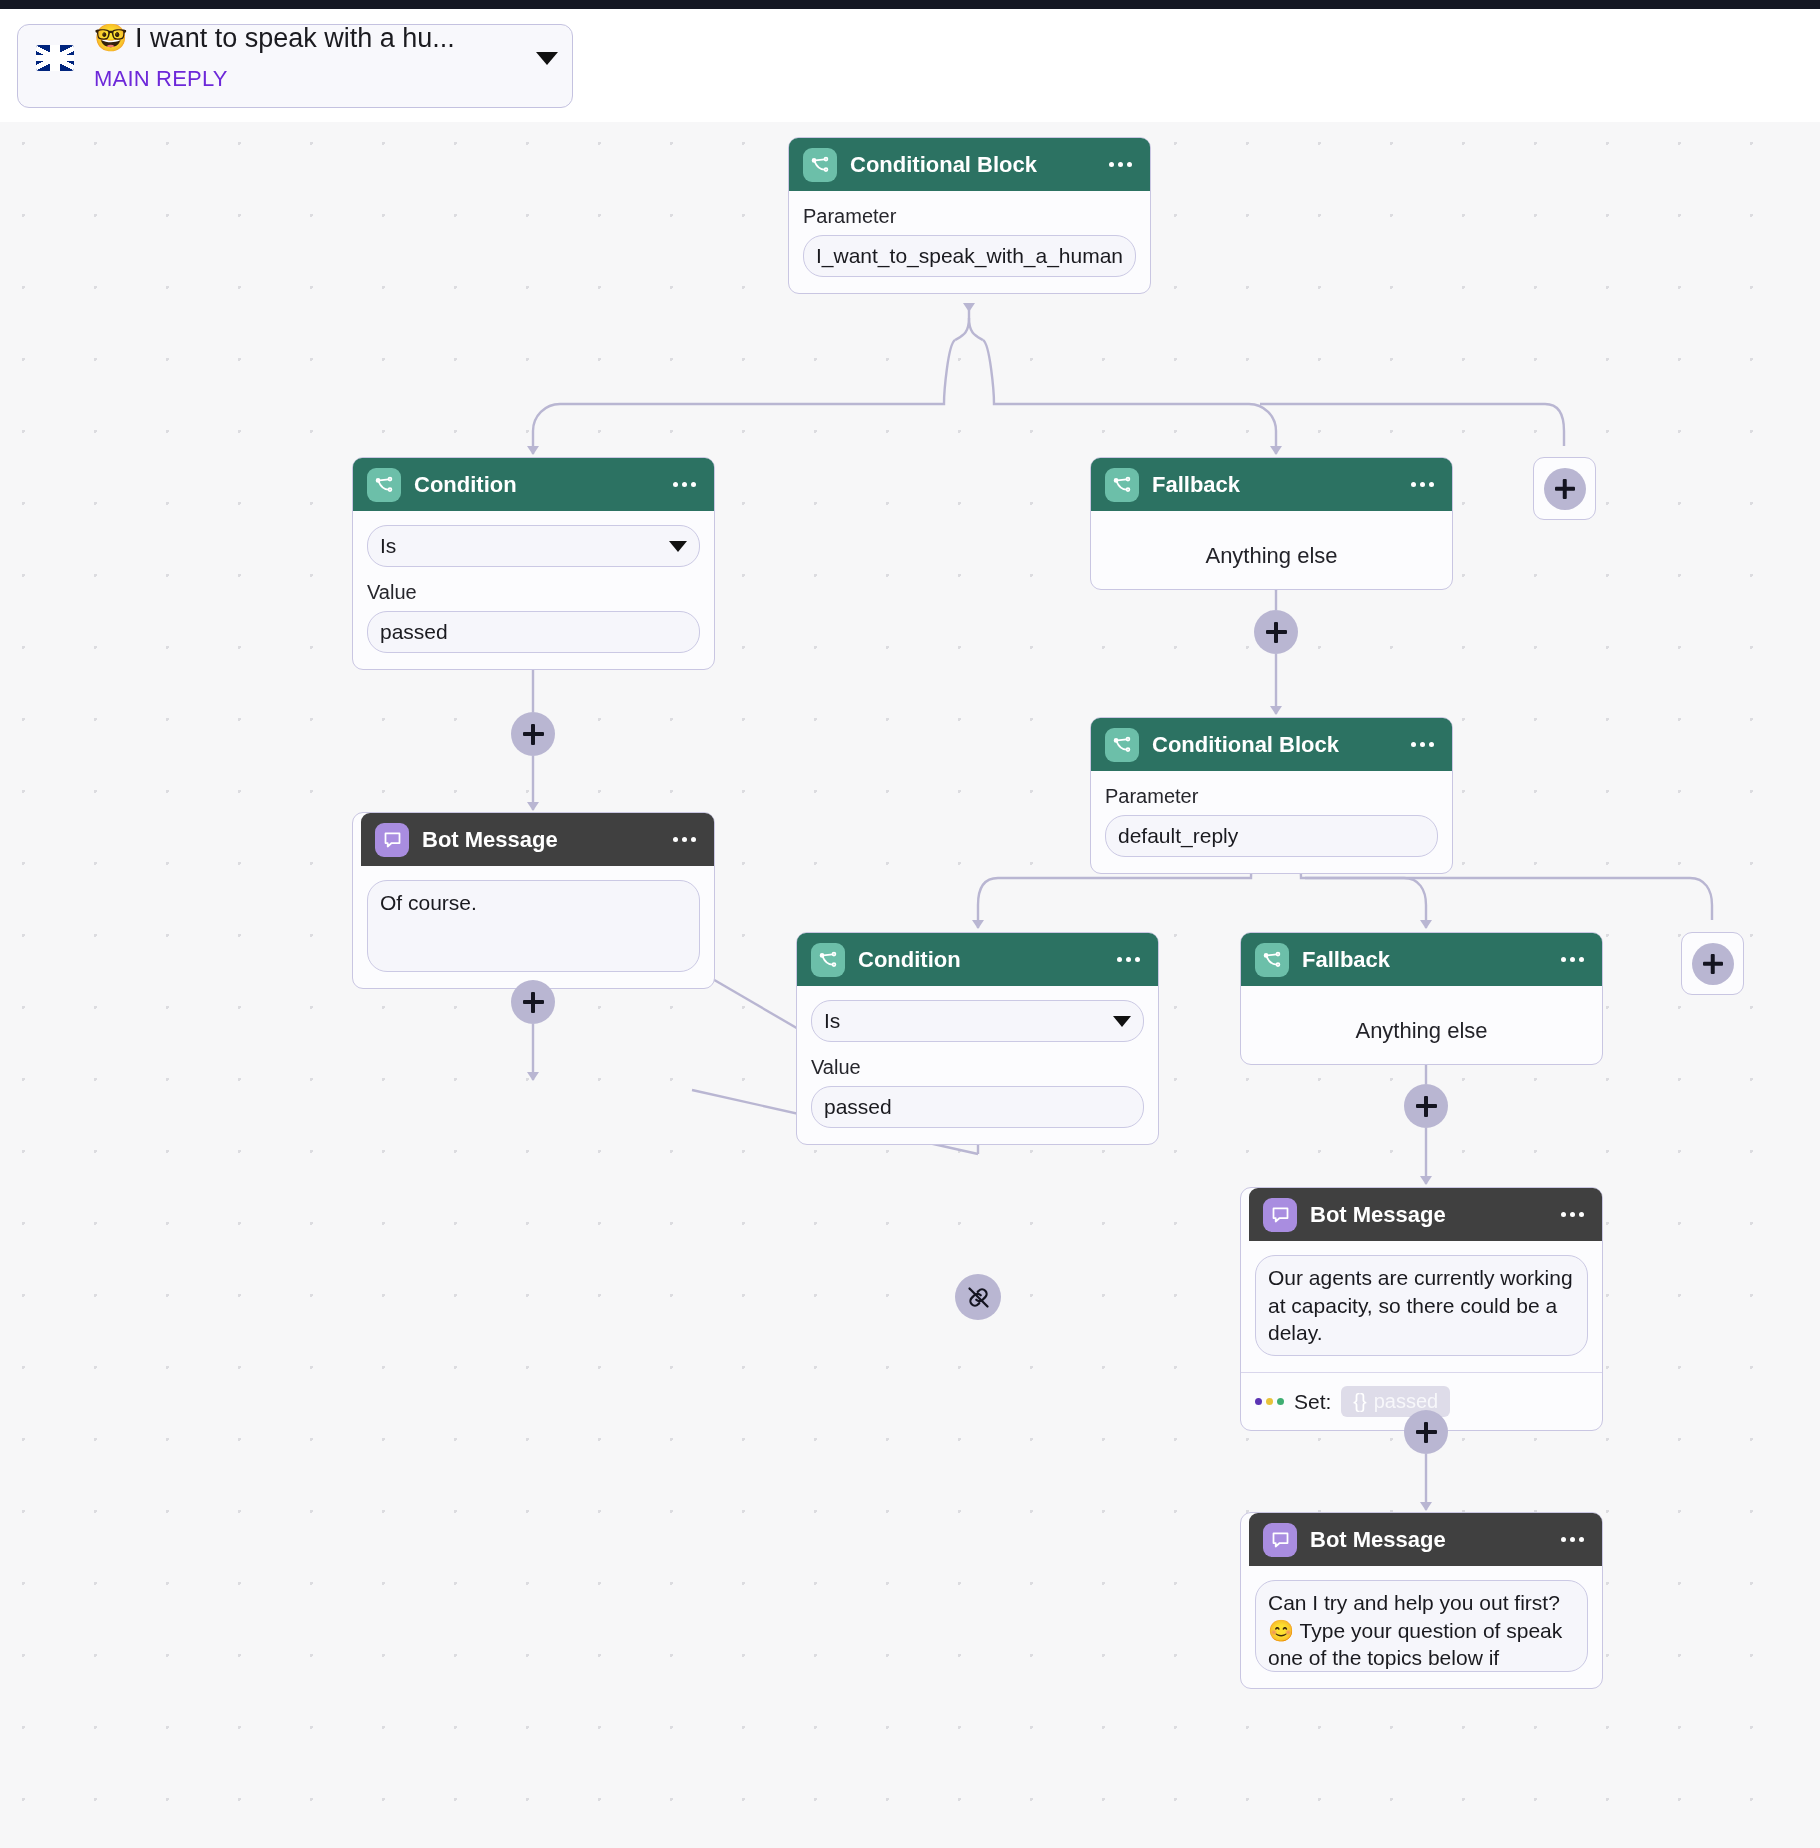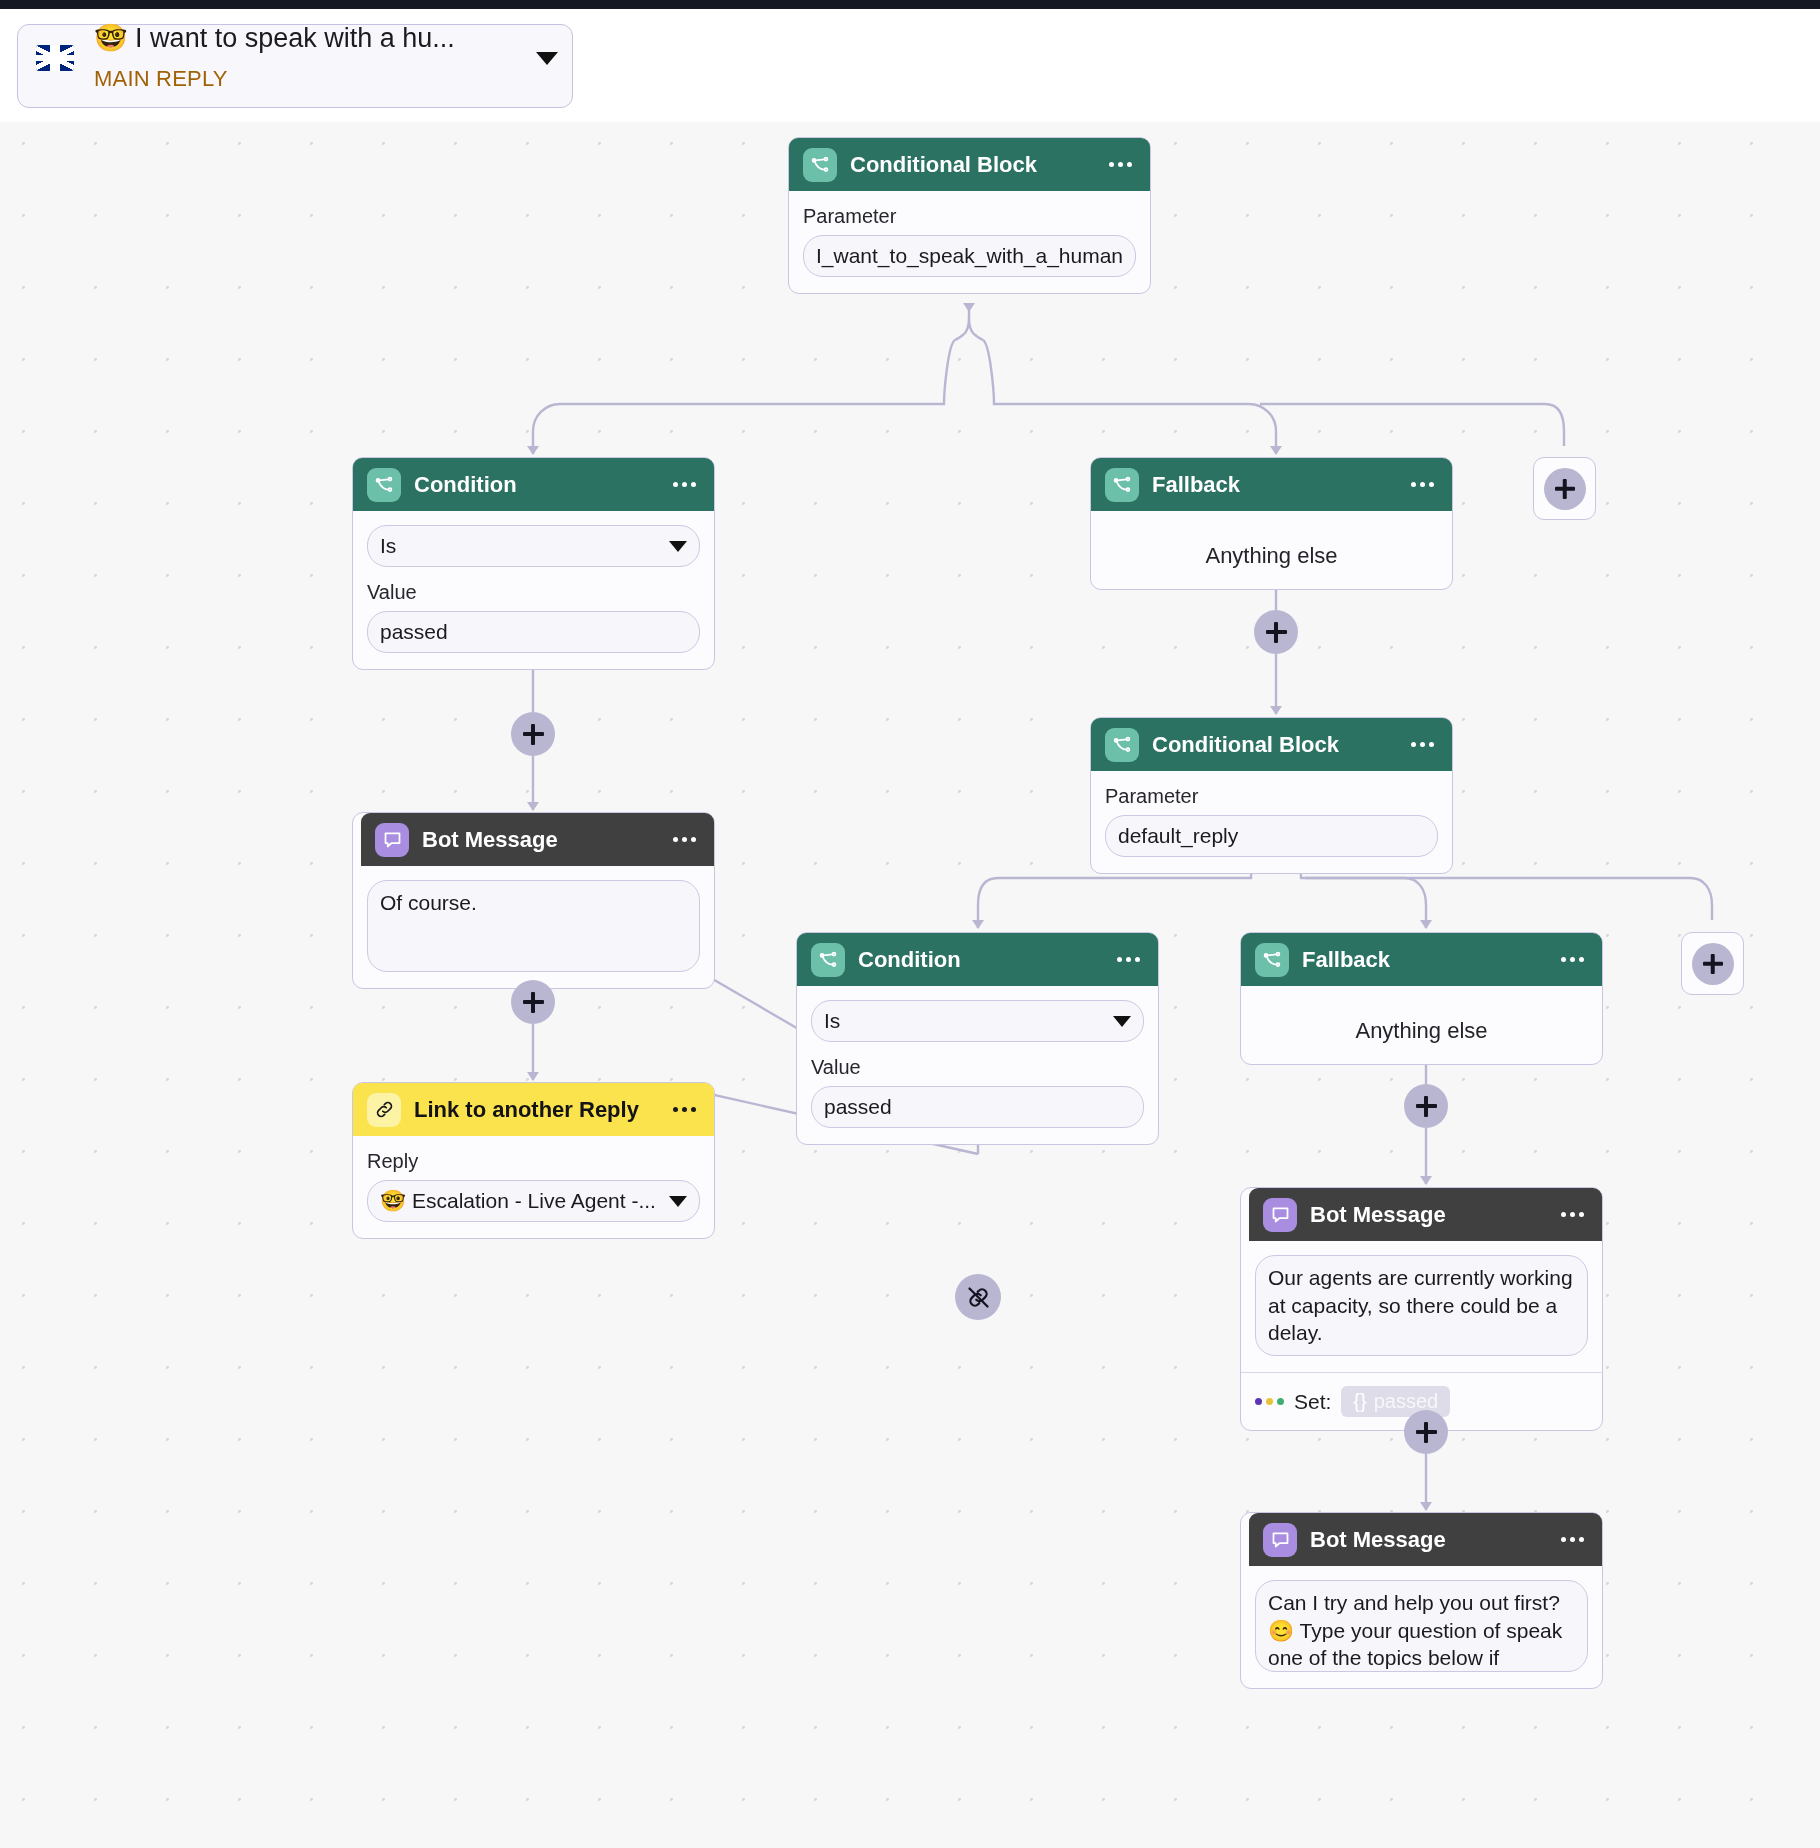--- a/index.html
+++ b/index.html
@@ -62,21 +62,21 @@
       linear-gradient(to right,  transparent 38%, #fff 38%, #fff 62%, transparent 62%),
       linear-gradient(to bottom, transparent 43%, #cf142b 43%, #cf142b 57%, transparent 57%),
       linear-gradient(to right,  transparent 43%, #cf142b 43%, #cf142b 57%, transparent 57%);
   }
   .reply-texts { flex: 1 1 auto; min-width: 0; }
   .reply-title {
     font-size: 27px; color: #1b1b20; line-height: 1.18;
     white-space: nowrap; overflow: hidden;
   }
   .reply-sub {
-    font-size: 22px; color: #a16207; line-height: 1.25; margin-top: 10px;
+    font-size: 22px; color: #6d28d9; line-height: 1.25; margin-top: 10px;
     letter-spacing: .2px;
   }
   .caret-dn {
     flex: 0 0 auto; margin-left: 10px;
     width: 0; height: 0;
     border-left: 11px solid transparent;
     border-right: 11px solid transparent;
     border-top: 13px solid #111;
   }
 
@@ -347,43 +347,20 @@
           <i></i>
             <i></i>
             <i></i>
         </span>
       </div>
       <div class="node-body">
         <div class="input tall">Of course.</div>
       </div>
     </div>
 
-    <div class="node" style="left:352px; top:960px; width:363px;">
-      <div class="node-head yellow">
-        <span class="nicon yellow">
-          <svg width="21" height="21" viewBox="0 0 24 24" fill="none" stroke="#1a1a1d" stroke-width="2" stroke-linecap="round">
-            <path d="M10 14a4 4 0 0 0 5.7 0l3-3a4 4 0 0 0-5.7-5.7l-1.2 1.2"></path>
-            <path d="M14 10a4 4 0 0 0-5.7 0l-3 3A4 4 0 0 0 11 18.7l1.2-1.2"></path>
-          </svg>
-        </span>
-        <span class="ntitle dark">Link to another Reply</span>
-        <span class="dots dark">
-          <i></i>
-            <i></i>
-            <i></i>
-        </span>
-      </div>
-      <div class="node-body">
-        <div class="field-label">Reply</div>
-        <div class="input select">
-          <span style="white-space:nowrap;overflow:hidden;">🤓 Escalation - Live Agent -...</span>
-          <span class="sel-caret"></span>
-        </div>
-      </div>
-    </div>
 
     <div class="node" style="left:1090px; top:595px; width:363px;">
       <div class="node-head green">
         <span class="nicon green">
           <svg width="22" height="22" viewBox="0 0 24 24" fill="none" stroke="#fff" stroke-width="1.9" stroke-linecap="round">
             <circle cx="5.5" cy="7" r="1.6" fill="#fff"></circle>
             <circle cx="18.5" cy="5.5" r="1.6"></circle>
             <circle cx="18.5" cy="17" r="1.6"></circle>
             <path d="M7 7 L17 5.8"></path>
             <path d="M6 8 C9 15 13 17 17 17"></path>

